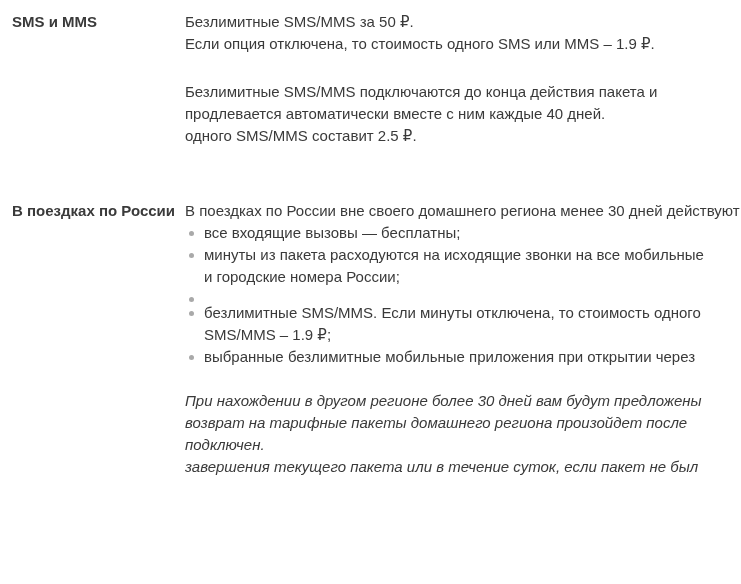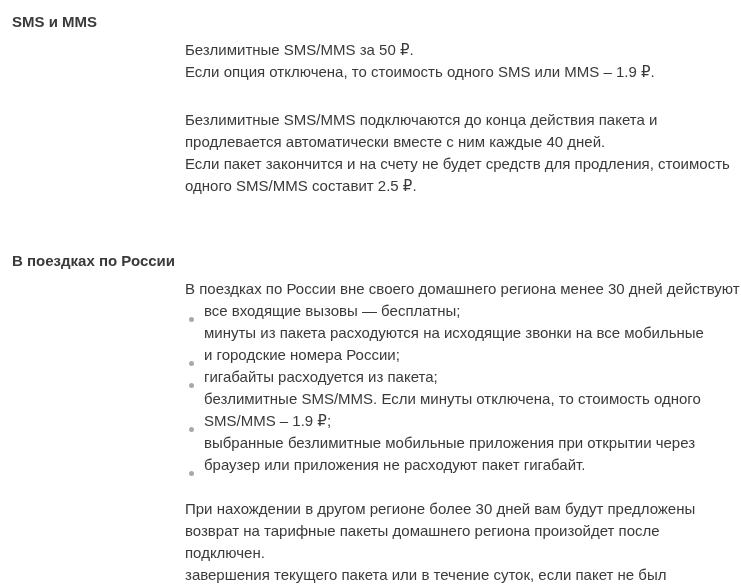--- a/index.html
+++ b/index.html
@@ -35,43 +35,43 @@
     width:173px;
     margin:0;
     font-size:15px;
     font-weight:700;
     line-height:22px;
     white-space:nowrap;
   }
   .content{
     flex:1 1 auto;
     min-width:0;
-    margin-top:28px;
   }
   .para{
     margin:0;
   }
   .gap{
     margin-top:22px;
+    font-style:italic;
   }
   .gap-lg{
     margin-top:26px;
   }
   .line{
     display:block;
     white-space:nowrap;
   }
   ul.bullets{
     list-style:none;
     margin:0;
     padding:0;
   }
   ul.bullets li{
     display:flex;
-    align-items:flex-end;
+    align-items:flex-start;
   }
   .dot{
     flex:0 0 5px;
     width:5px;
     height:5px;
     border-radius:50%;
     background:var(--bullet-color);
     margin:9px 10px 0 4px;
   }
   .bl{
@@ -87,21 +87,20 @@
   <section class="row row-sms">
     <h2 class="label">SMS и MMS</h2>
     <div class="content">
       <p class="para">
         <span class="line">Безлимитные SMS/MMS за 50 ₽.</span>
         <span class="line">Если опция отключена, то стоимость одного SMS или MMS – 1.9 ₽.</span>
       </p>
       <p class="para gap-lg">
         <span class="line">Безлимитные SMS/MMS подключаются до конца действия пакета и</span>
         <span class="line">продлевается автоматически вместе с ним каждые 40 дней.</span>
-        <span class="line">Если пакет закончится и на счету не будет средств для продления, стоимость</span>
         <span class="line">одного SMS/MMS составит 2.5 ₽.</span>
       </p>
     </div>
   </section>
 
   <section class="row row-travel">
     <h2 class="label">В поездках по России</h2>
     <div class="content">
       <p class="para">
         <span class="line">В поездках по России вне своего домашнего региона менее 30 дней действуют</span>
@@ -115,36 +114,32 @@
         </li>
         <li>
           <span class="dot"></span>
           <span class="bl">
             <span class="line">минуты из пакета расходуются на исходящие звонки на все мобильные</span>
             <span class="line">и городские номера России;</span>
           </span>
         </li>
         <li>
           <span class="dot"></span>
-          <span class="bl">
-            <span class="line">гигабайты расходуется из пакета;</span>
-          </span>
         </li>
         <li>
           <span class="dot"></span>
           <span class="bl">
             <span class="line">безлимитные SMS/MMS. Если минуты отключена, то стоимость одного</span>
             <span class="line">SMS/MMS – 1.9 ₽;</span>
           </span>
         </li>
         <li>
           <span class="dot"></span>
           <span class="bl">
             <span class="line">выбранные безлимитные мобильные приложения при открытии через</span>
-            <span class="line">браузер или приложения не расходуют пакет гигабайт.</span>
           </span>
         </li>
       </ul>
       <p class="para gap">
         <span class="line">При нахождении в другом регионе более 30 дней вам будут предложены</span>
         <span class="line">возврат на тарифные пакеты домашнего региона произойдет после</span>
         <span class="line">подключен.</span>
         <span class="line">завершения текущего пакета или в течение суток, если пакет не был</span>
       </p>
     </div>

